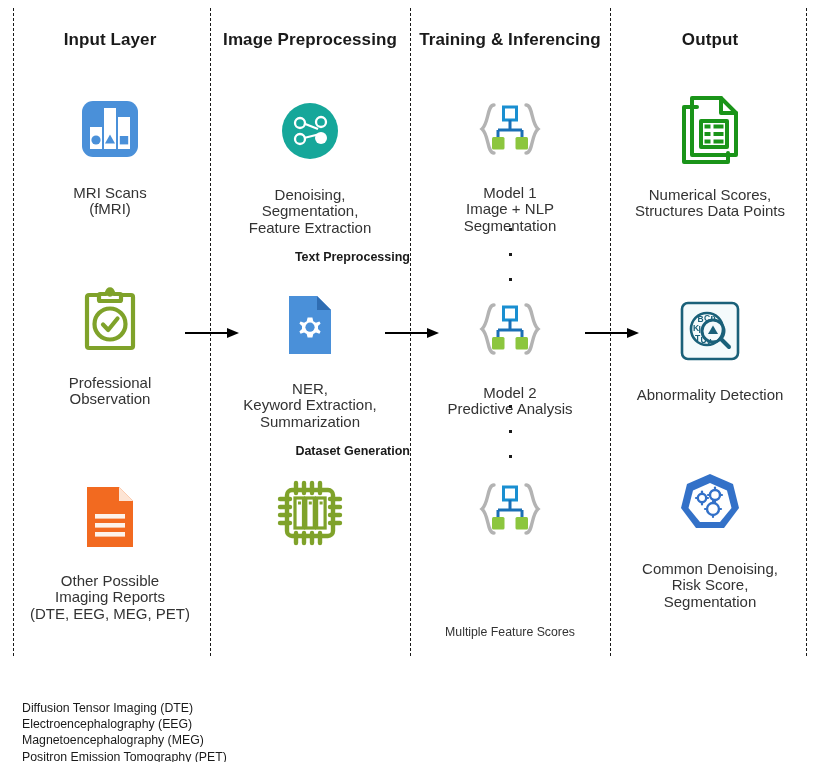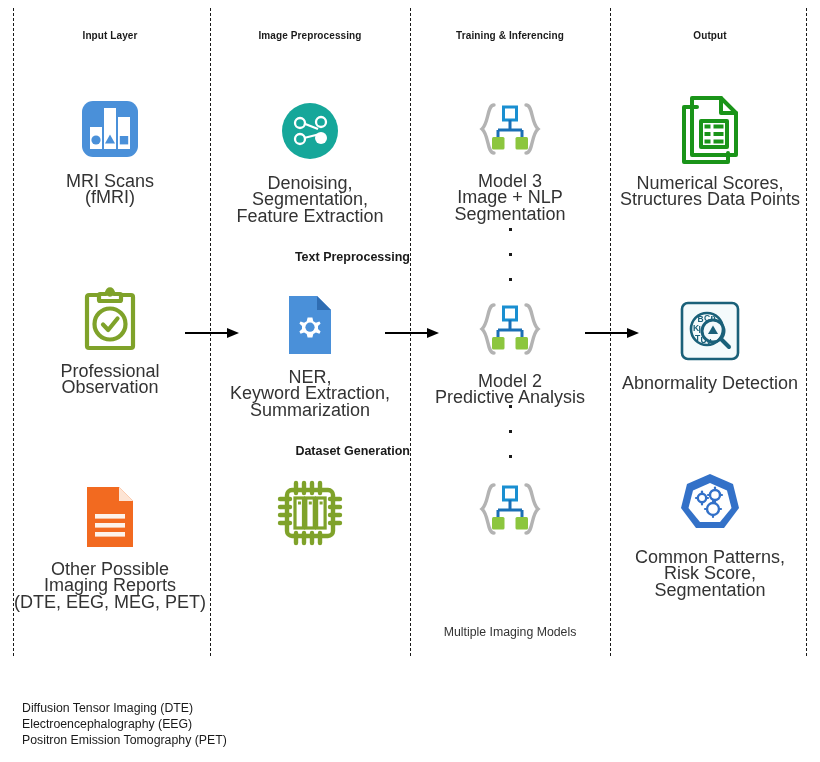--- a/index.html
+++ b/index.html
@@ -38,21 +38,21 @@
     width: 200px;
     height: 660px;
   }
 
   .col-title {
     position: absolute;
     top: 30px;
     left: 0;
     width: 200px;
     text-align: center;
-    font-size: 10px;
+    font-size: 17px;
     font-weight: bold;
     color: #1a1a1a;
     letter-spacing: .1px;
   }
 
   .sub-title {
     position: absolute;
     left: 0;
     width: 200px;
     text-align: right;
@@ -67,24 +67,24 @@
     width: 200px;
     text-align: center;
   }
   .node .icon-wrap {
     display: flex;
     justify-content: center;
     align-items: center;
     height: 78px;
   }
   .node .caption {
-    font-size: 18px;
+    font-size: 15px;
     line-height: 16.4px;
     color: #333333;
-    margin-top: 5px;
+    margin-top: 17px;
     white-space: pre-line;
   }
   .note {
     position: absolute;
     left: 0;
     width: 200px;
     text-align: center;
     font-size: 12.3px;
     color: #333333;
   }
@@ -279,21 +279,21 @@
           <g stroke="#1a6fb5" stroke-width="3" fill="none">
             <line x1="36" y1="23" x2="36" y2="33"></line>
             <line x1="24" y1="33" x2="48" y2="33"></line>
             <line x1="24" y1="33" x2="24" y2="40"></line>
             <line x1="48" y1="33" x2="48" y2="40"></line>
           </g>
           <rect x="18" y="40" width="12.5" height="12.5" rx="1.5" fill="#8cc63e"></rect>
           <rect x="41.5" y="40" width="12.5" height="12.5" rx="1.5" fill="#8cc63e"></rect>
         </svg>
       </div>
-      <div class="caption">Model 3
+      <div class="caption">Model 1
 Image + NLP
 Segmentation</div>
     </div>
 
     <div class="vdots" style="top:228px">
       <span></span>
         <span></span>
         <span></span>
     </div>
 
@@ -338,21 +338,21 @@
             <line x1="24" y1="33" x2="48" y2="33"></line>
             <line x1="24" y1="33" x2="24" y2="40"></line>
             <line x1="48" y1="33" x2="48" y2="40"></line>
           </g>
           <rect x="18" y="40" width="12.5" height="12.5" rx="1.5" fill="#8cc63e"></rect>
           <rect x="41.5" y="40" width="12.5" height="12.5" rx="1.5" fill="#8cc63e"></rect>
         </svg>
       </div>
     </div>
 
-    <div class="note" style="top:625px">Multiple Imaging Models</div>
+    <div class="note" style="top:625px">Multiple Feature Scores</div>
   </div>
 
   <div class="column" style="left:610px">
     <div class="col-title">Output</div>
 
     <div class="node" style="top:92px">
       <div class="icon-wrap">
         <svg width="70" height="76" viewBox="0 0 70 76">
           <g fill="none" stroke="#1a9419" stroke-width="4" stroke-linejoin="round" stroke-linecap="round">
             <path d="M22 14 H9 V69 H53 V60"></path>
@@ -416,21 +416,21 @@
             <line x1="40" y1="30" x2="40" y2="32.5"></line>
             <line x1="33" y1="25" x2="35" y2="25"></line>
             <line x1="45" y1="25" x2="47" y2="25"></line>
             <line x1="38" y1="31" x2="38" y2="33"></line>
             <line x1="38" y1="45" x2="38" y2="47"></line>
             <line x1="30" y1="39" x2="32" y2="39"></line>
             <line x1="44" y1="39" x2="46" y2="39"></line>
           </g>
         </svg>
       </div>
-      <div class="caption">Common Patterns,
+      <div class="caption">Common Denoising,
 Risk Score,
 Segmentation</div>
     </div>
   </div>
 
   <div class="arrow" style="left:185px; top:327px">
     <svg width="55" height="12" viewBox="0 0 55 12">
       <line x1="0" y1="6" x2="44" y2="6" stroke="#000000" stroke-width="1.8"></line>
       <polygon points="54,6 42,11 42,1" fill="#000000"></polygon>
     </svg>
@@ -446,14 +446,15 @@
       <line x1="0" y1="6" x2="44" y2="6" stroke="#000000" stroke-width="1.8"></line>
       <polygon points="54,6 42,11 42,1" fill="#000000"></polygon>
     </svg>
   </div>
 
 </div>
 
 <div id="legend">
   <div>Diffusion Tensor Imaging (DTE)</div>
   <div>Electroencephalography (EEG)</div>
+  <div>Magnetoencephalography (MEG)</div>
   <div>Positron Emission Tomography (PET)</div>
 </div>
 
 </body></html>

